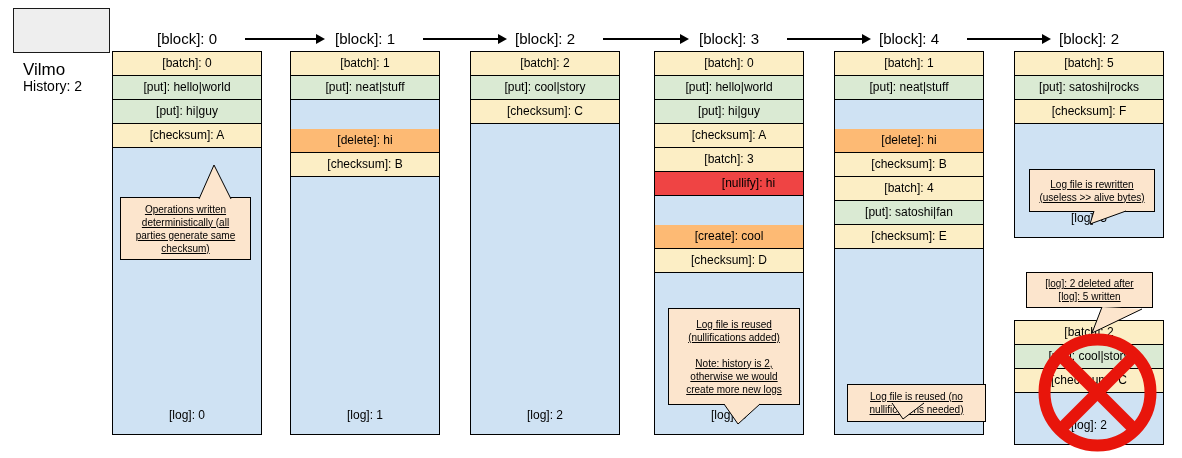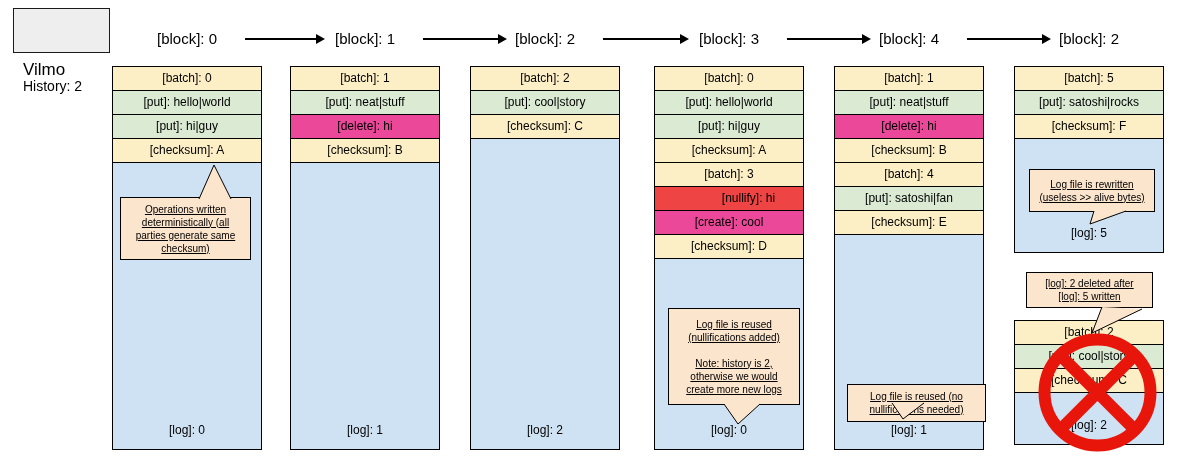--- a/index.html
+++ b/index.html
@@ -22,33 +22,33 @@
     font-size:15px; line-height:18px;
   }
   .arrow { position:absolute; top:38px; height:2px; background:#000; }
   .arrow::after {
     content:""; position:absolute; right:-8px; top:-4px; width:0; height:0;
     border-left:9px solid #000; border-top:5px solid transparent; border-bottom:5px solid transparent;
   }
 
   
   .col {
-    position:absolute; top:66px; width:150px; box-sizing:border-box;
+    position:absolute; top:51px; width:150px; box-sizing:border-box;
     border:1px solid #000; background:#cfe2f3;
     display:flex; flex-direction:column;
   }
   .row {
     flex:0 0 24px; height:24px; box-sizing:border-box;
     border-bottom:1px solid #000;
     font-size:12px; line-height:23px; text-align:center;
     white-space:nowrap; overflow:hidden;
   }
   .t-batch, .t-checksum { background:#fceec5; }
   .t-put      { background:#daead3; }
-  .t-delete   { background:#ec4899; }
+  .t-delete   { background:#fdba74;margin-top:29px; }
   .t-nullify  { background:#ef4444;padding-left:39px; }
   .logarea {
     flex:1 1 auto; display:flex; align-items:flex-end; justify-content:center;
     padding-bottom:12px; font-size:12px;
   }
 
   
   .note {
     position:absolute; background:#fce5cd; border:1px solid #000; box-sizing:border-box;
     font-size:10px; line-height:13px; text-align:center; white-space:pre-line;

